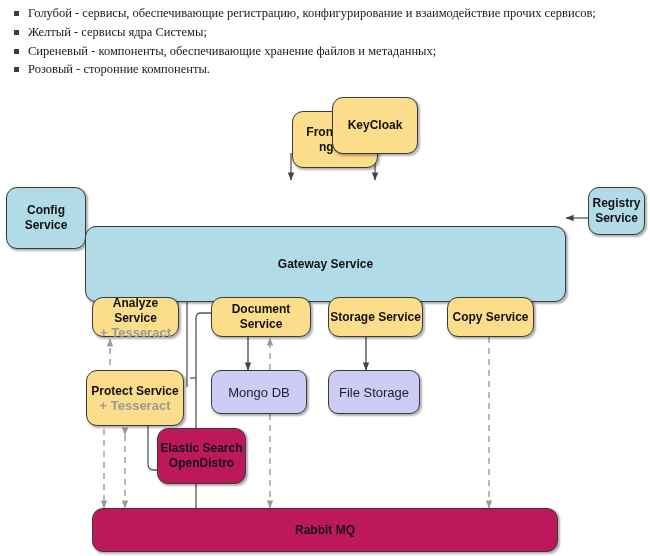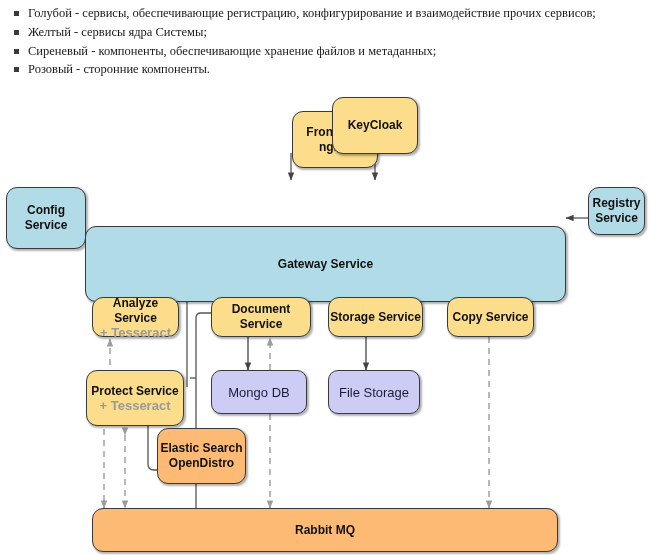--- a/index.html
+++ b/index.html
@@ -48,21 +48,21 @@
     z-index:3;
   }
   .node .sub{
     font-size:13px;font-weight:bold;color:#9a9a9a;line-height:12px;margin-top:1px;
   }
   .node .ln{display:block;}
 
   .yellow{background:#fbdd8b;}
   .blue{background:#b2dbe8;}
   .purple{background:#ccccf5;border-radius:10px;}
-  .pink{background:#fdba74;}
+  .pink{background:#be185d;}
 
   .plain{font-weight:normal;color:#1c1c3a;font-size:13px;}
 </style>
 </head>
 <body>
 
 <div id="legend">
   <div class="legend-row r0">
     <span class="bullet"></span>
     <span>Голубой - сервисы, обеспечивающие регистрацию, конфигурирование и взаимодействие прочих сервисов;</span>

